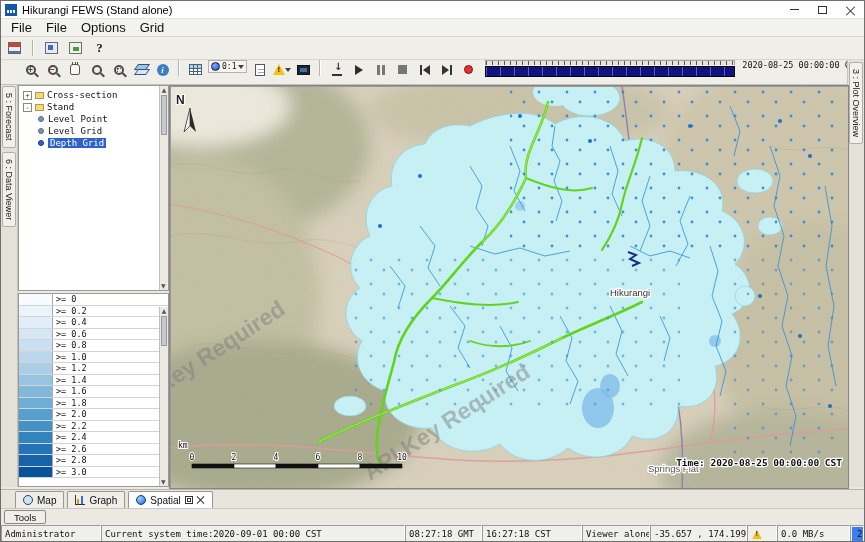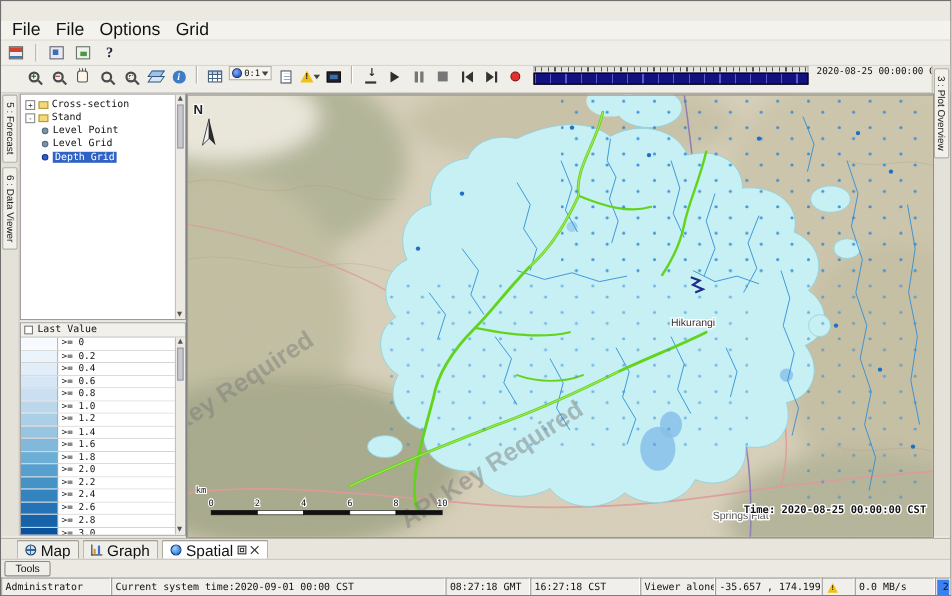--- a/index.html
+++ b/index.html
@@ -15,21 +15,21 @@
   .win-btns{margin-left:auto;display:flex;height:100%}
   .win-btn{width:28px;display:flex;align-items:center;justify-content:center}
   .minic{width:9px;height:1px;background:#333}
   .maxic{width:9px;height:8px;border:1px solid #333}
   .xic{position:relative;width:9px;height:9px}
   .xic::before,.xic::after{content:"";position:absolute;left:4px;top:0;width:1px;height:12px;background:#333}
   .xic::before{transform:rotate(45deg)}.xic::after{transform:rotate(-45deg)}
 
   
   .menubar{position:absolute;left:0;top:18px;right:0;height:18px;background:#f4f2ec;border-bottom:1px solid #d9d6cc;display:flex;align-items:center;padding-left:3px}
-  .menu-item{font-size:16px;color:#111;padding:11px 7px}
+  .menu-item{font-size:13px;color:#111;padding:11px 7px}
 
   
   .toolbar1{position:absolute;left:0;top:36px;right:0;height:23px;background:#f0eee8;border-bottom:1px solid #d9d6cc;display:flex;align-items:center;gap:5px;padding-left:4px}
   .toolbar2{position:absolute;left:0;top:59px;right:0;height:25px;background:#f0eee8;border-bottom:1px solid #c4c1b8;display:flex;align-items:flex-start;gap:3px;padding:0 4px 0 20px}
   .tb{width:19px;height:19px;display:flex;align-items:center;justify-content:center;position:relative;flex:0 0 auto}
   .sep{width:2px;height:16px;border-left:1px solid #b5b2a8;border-right:1px solid #fff;margin:0 3px;flex:0 0 auto}
   .ic-a{width:13px;height:12px;border:1px solid #666;background:linear-gradient(#cc4433 0 4px,#eee 4px 8px,#4477bb 8px 12px)}
   .ic-b{width:13px;height:12px;border:1px solid #667;background:#e9e9f2;position:relative}
   .ic-b::after{content:"";position:absolute;left:2px;top:2px;width:5px;height:5px;background:#3a6fb5}
   .ic-c{width:13px;height:12px;border:1px solid #676;background:#eef2ea;position:relative}
@@ -102,21 +102,21 @@
   .lrow{display:flex;height:11.5px;border-bottom:1px solid #d4d4d4}
   .lsw{width:34px;border-right:1px solid #aaa;flex:0 0 auto}
   .llab{flex:1;font:8.5px "DejaVu Sans Mono",monospace;color:#111;padding-left:3px;line-height:11px;background:#fff}
 
   
   .maparea{position:absolute;left:168px;top:84px;width:680px;height:404px;border:1px solid #858585;background:#d8d0ba;overflow:hidden}
   .maparea svg{display:block}
 
   
   .bottomtabs{position:absolute;left:0;right:0;top:488px;height:19px;background:#e8e5dc;border-top:1px solid #b8b5ac;display:flex;align-items:flex-end;gap:3px;padding-left:14px}
-  .btab{display:flex;align-items:center;gap:4px;height:17px;padding:0 7px;font-size:14px;color:#111;border:1px solid #9a978e;border-bottom:none;background:#f0eee8;border-radius:2px 2px 0 0}
+  .btab{display:flex;align-items:center;gap:4px;height:17px;padding:0 7px;font-size:10px;color:#111;border:1px solid #9a978e;border-bottom:none;background:#f0eee8;border-radius:2px 2px 0 0}
   .btab.active{background:#fff}
   .globeic{width:10px;height:10px;border-radius:50%;border:1px solid #246;background:
     linear-gradient(to right,transparent 44%,#369 44% 56%,transparent 56%),
     linear-gradient(to bottom,transparent 44%,#369 44% 56%,transparent 56%),#cfe3f5}
   .chartic{width:10px;height:10px;border-left:1px solid #333;border-bottom:1px solid #333;position:relative}
   .chartic::before{content:"";position:absolute;left:1px;bottom:0;width:2px;height:5px;background:#d49a20}
   .chartic::after{content:"";position:absolute;left:5px;bottom:0;width:2px;height:8px;background:#3a6fd4}
   .sphereic{width:10px;height:10px;border-radius:50%;background:radial-gradient(circle at 35% 30%,#9fd4ff,#1565c0);border:1px solid #0b3d91}
   .tabmax{width:8px;height:8px;border:1px solid #333;position:relative}
   .tabmax::after{content:"";position:absolute;left:1px;top:1px;right:1px;bottom:1px;border:1px solid #333}
@@ -131,20 +131,35 @@
   .scell{border:1px solid;border-color:#9a9a9a #fff #fff #9a9a9a;font:9px "DejaVu Sans Mono",monospace;color:#111;display:flex;align-items:center;padding:0 3px;white-space:nowrap;overflow:hidden;flex:0 0 auto}
   .scell.memcell{position:relative}
   .membar{position:absolute;left:1px;top:1px;bottom:1px;width:26px;background:#3b7ff0}
   .memtext{position:relative;z-index:1;padding-left:3px}
 </style>
 </head>
 <body>
 
 <div id="app">
 
+  <div class="titlebar">
+    <span class="app-icon"></span>
+    <span class="title-text">Hikurangi FEWS  (Stand alone)</span>
+    <span class="win-btns">
+      <span class="win-btn">
+          <span class="minic"></span>
+        </span>
+      <span class="win-btn">
+          <span class="maxic"></span>
+        </span>
+      <span class="win-btn">
+          <span class="xic"></span>
+        </span>
+    </span>
+  </div>
 
   <div class="menubar">
     <span class="menu-item">File</span>
     <span class="menu-item">File</span>
     <span class="menu-item">Options</span>
     <span class="menu-item">Grid</span>
   </div>
 
   <div class="toolbar1">
     <span class="tb">
@@ -269,24 +284,20 @@
         <span class="tlabel">Level Grid</span>
       </div>
       <div class="trow child">
         <span class="dotleaf selblue"></span>
         <span class="tlabel sel">Depth Grid</span>
       </div>
       <div class="vsb">▲<span class="thumb" style="top:9px;height:40px"></span><span style="position:absolute;bottom:0;left:1px">▼</span></div>
     </div>
 
     <div class="legendbox">
-      <div class="legend-head">
-        <span class="cb"></span>
-        <span>Last Value</span>
-      </div>
       <div>
         <div class="lrow">
             <span class="lsw" style="background: rgb(247, 251, 255);"></span>
             <span class="llab">&gt;= 0</span>
           </div>
         <div class="lrow">
             <span class="lsw" style="background: rgb(236, 244, 251);"></span>
             <span class="llab">&gt;= 0.2</span>
           </div>
         <div class="lrow">

